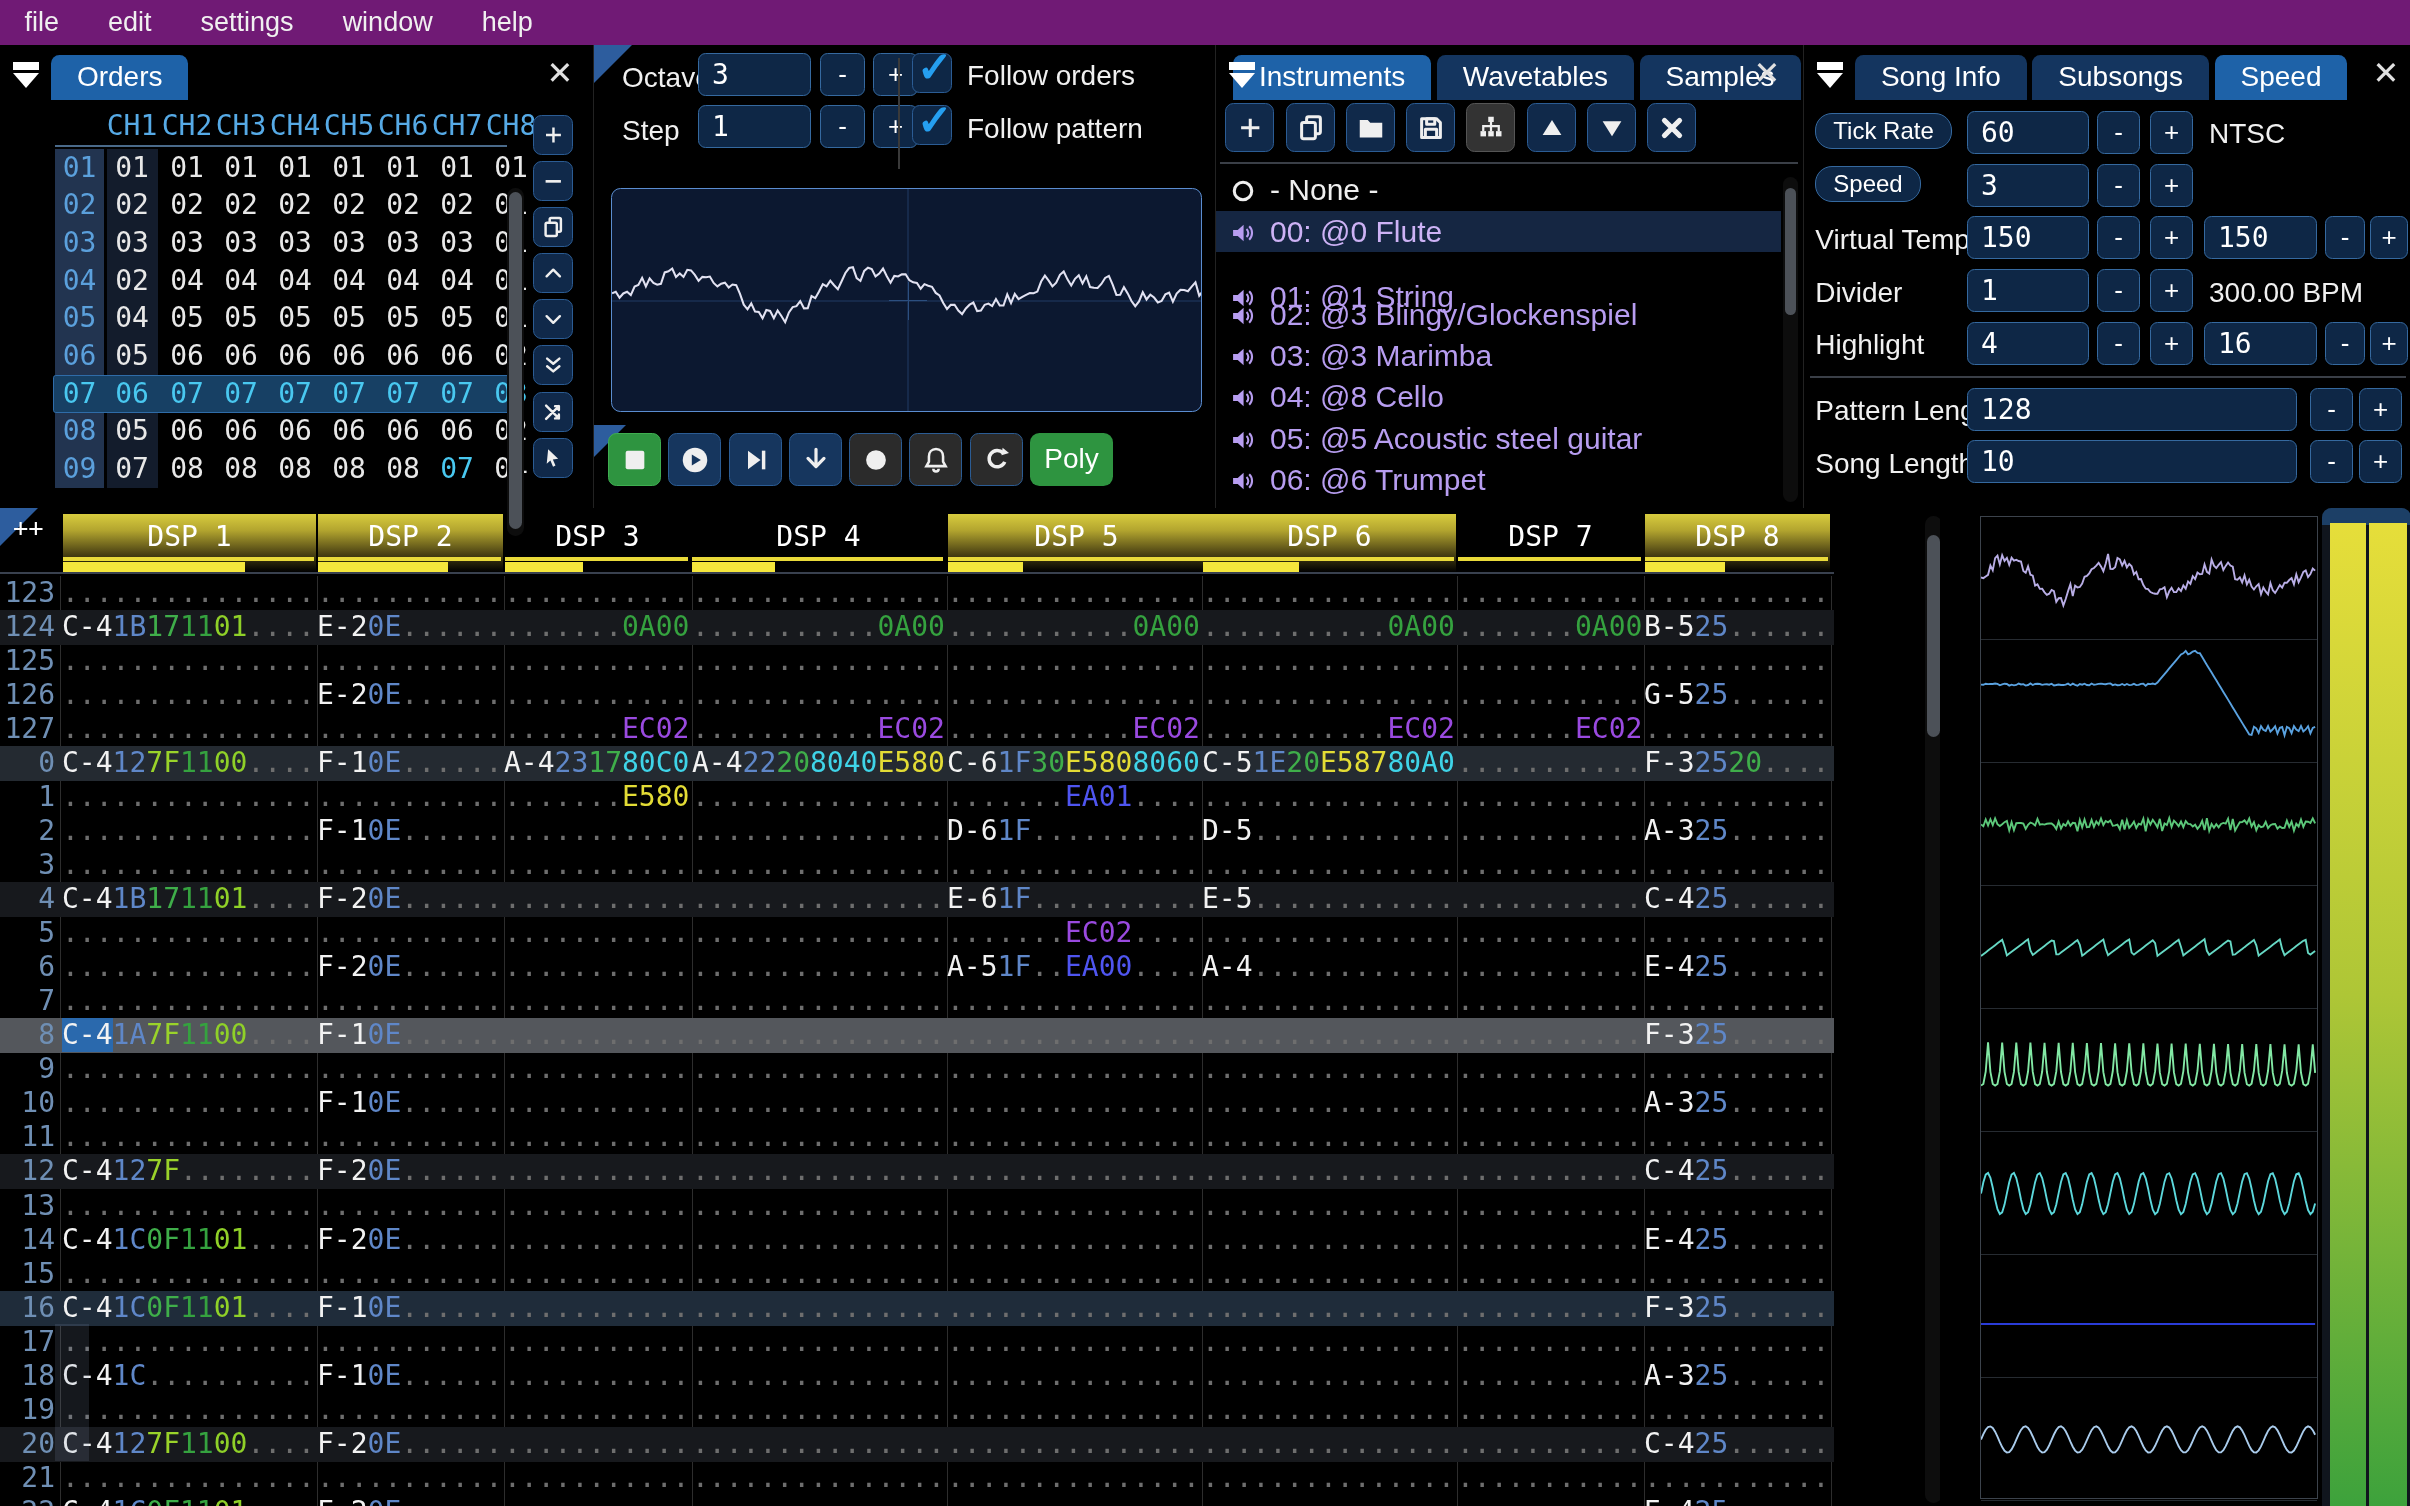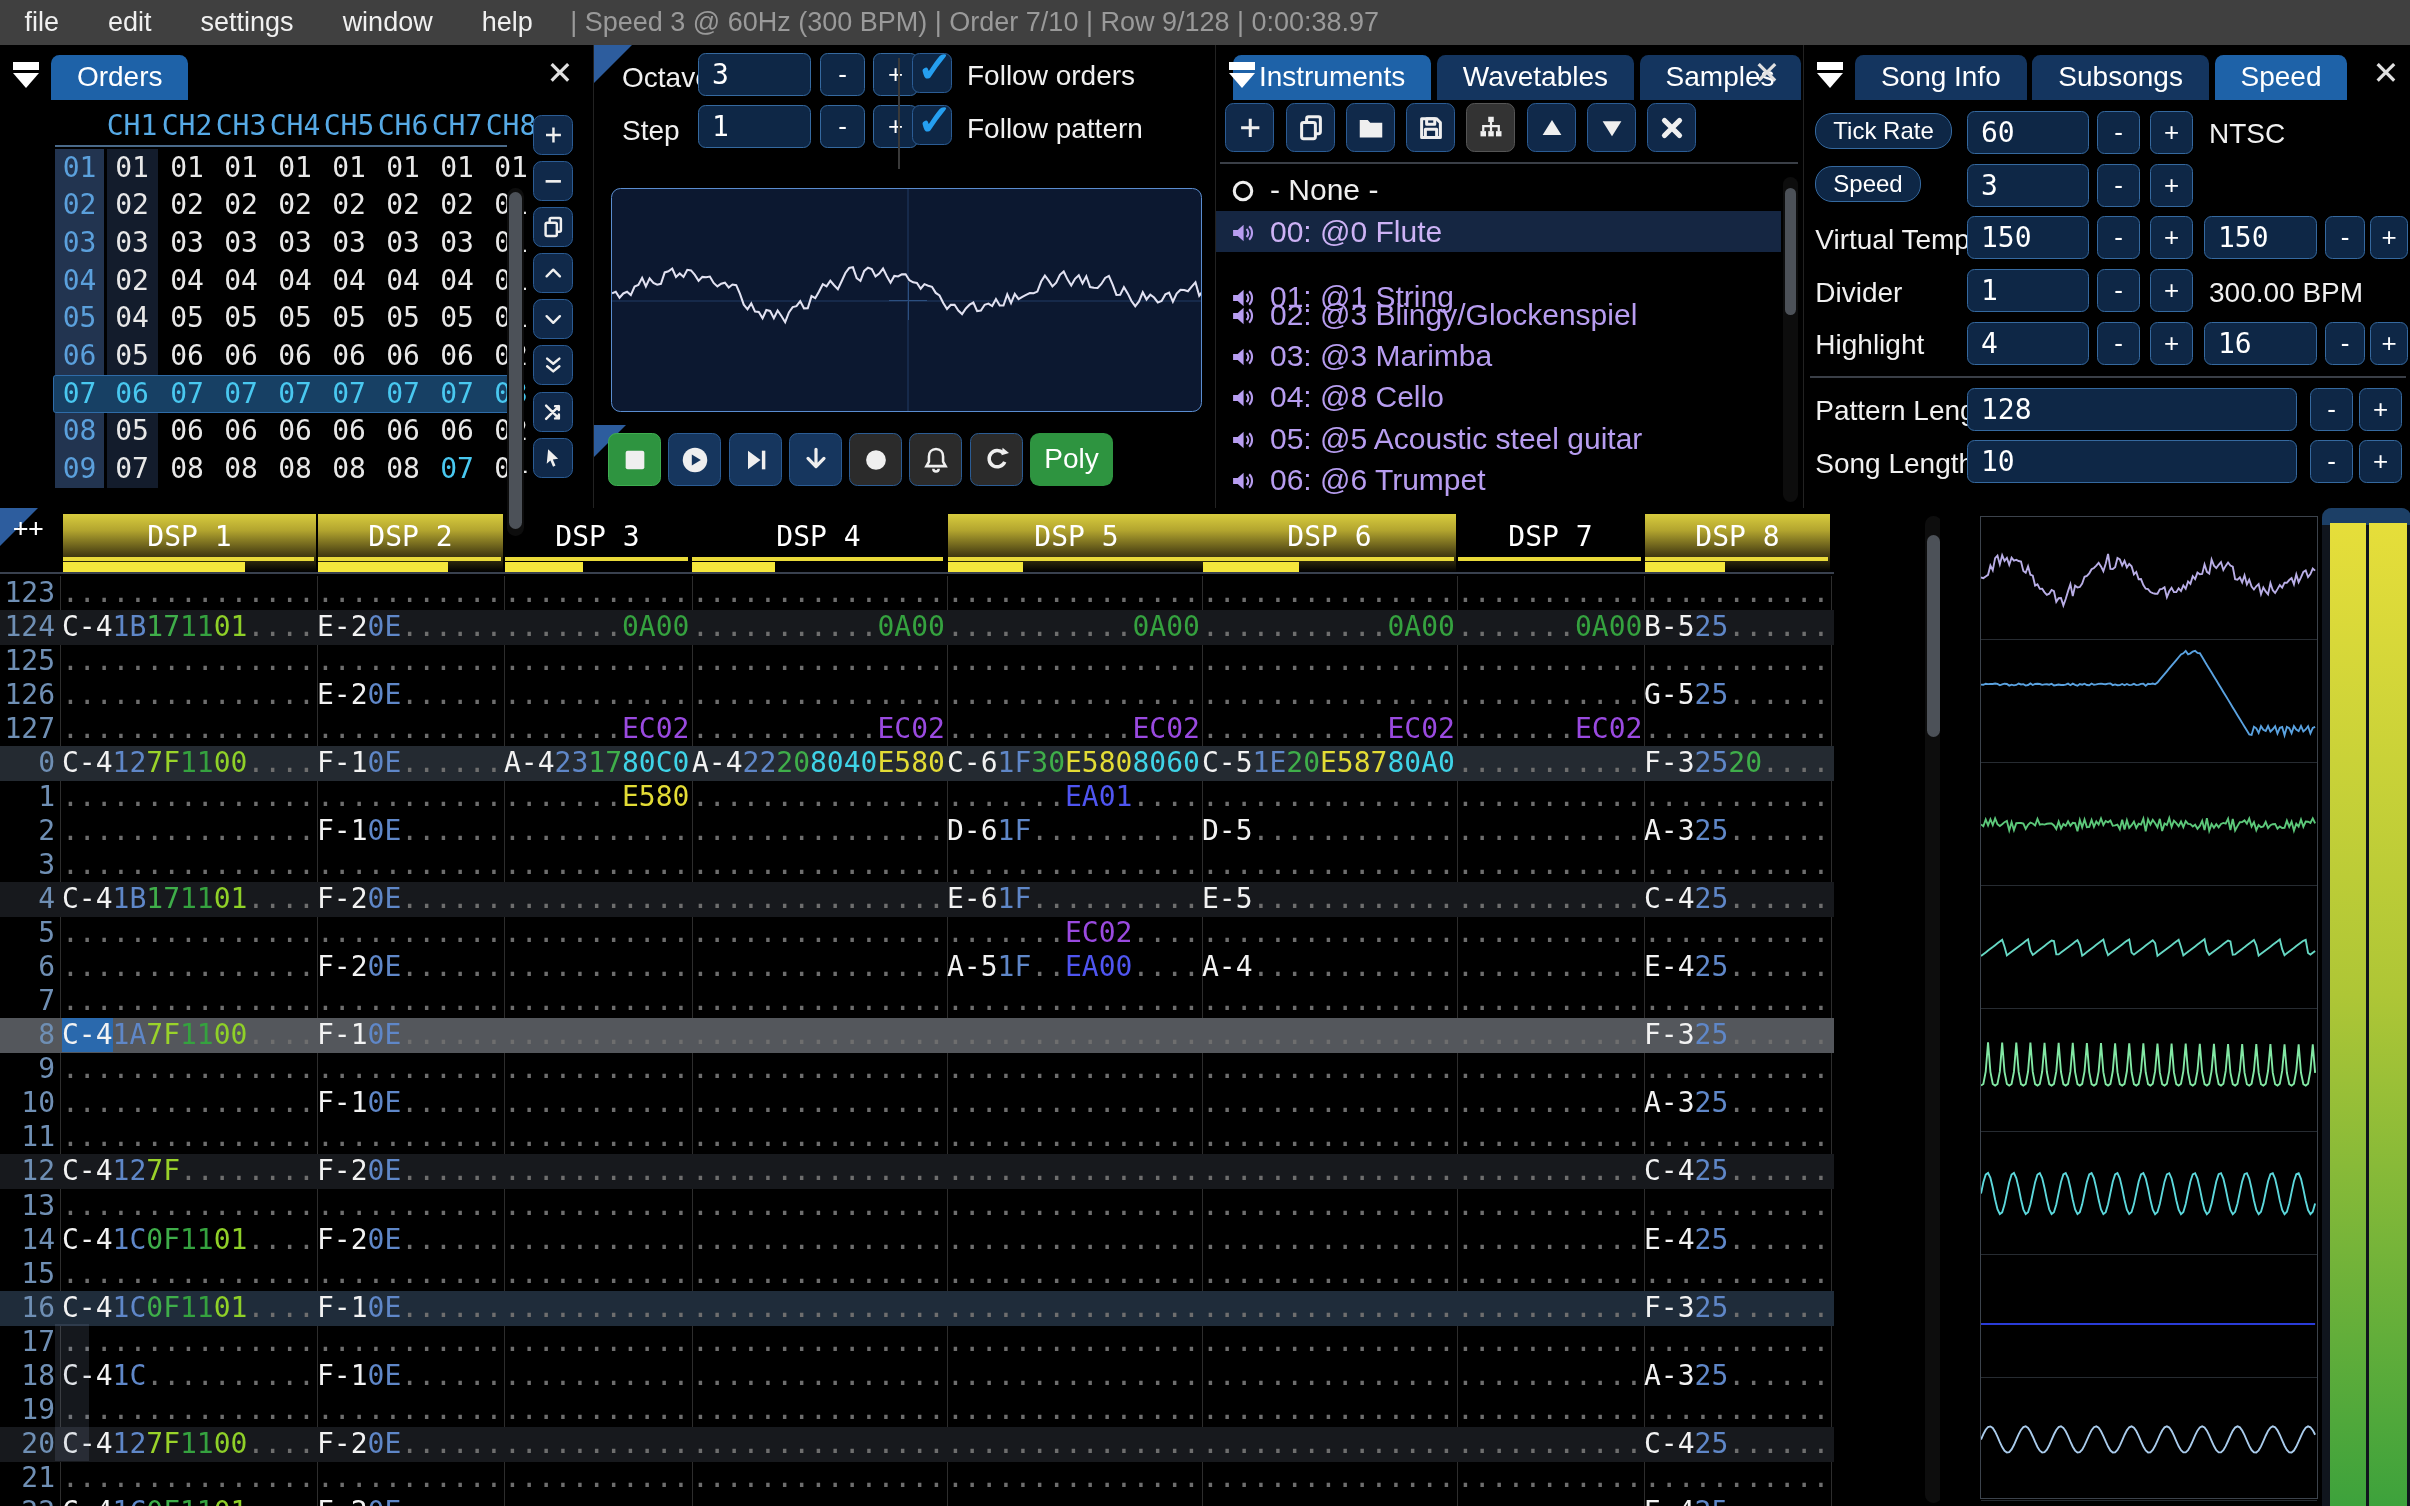--- a/index.html
+++ b/index.html
@@ -1,21 +1,21 @@
 <!DOCTYPE html>
 <html style="font-size:15px"><head>
 <meta charset="utf-8">
 <style>
   *{margin:0;padding:0;box-sizing:border-box}
   html,body{width:2411px;height:1507px;background:#000;overflow:hidden;position:relative;
     font-family:"Liberation Sans",sans-serif;color:#e8e8e8}
   .mono{font-family:"DejaVu Sans Mono",monospace}
   .abs{position:absolute}
   
-  #menubar{left:0;top:0;width:2411px;height:45px;background:#404040;display:flex;align-items:center;font-size:27px}
+  #menubar{left:0;top:0;width:2411px;height:45px;background:#701a75;display:flex;align-items:center;font-size:27px}
   .menu-item{padding:0 24.5px;color:#f0f0f0;height:45px;line-height:45px}
   #menu-status{color:#9a9a9a;margin-left:13px;white-space:pre}
   
   .win{background:#000;border-left:0.9px solid #222}
   .tabbar{position:absolute;left:0;top:0;width:100%;height:55px;display:flex;align-items:flex-end}
   .tab{height:45px;line-height:43px;padding:0 26px;font-size:28px;color:#fff;background:#14355f;
        border-radius:8.5px 8.5px 0 0;margin-right:5.6px}
   .tab.active{background:#1e62a8}
   .collapse-icon{width:34px;height:34px;margin:0 7.5px 5.6px 9.4px;position:relative}
   .collapse-icon .bar{position:absolute;left:3.8px;top:1.9px;width:26px;height:7.5px;background:#fff}
@@ -62,21 +62,20 @@
 <body>
 
 <div id="menubar" class="abs">
   <div id="menu-items" style="display:flex">
       <div class="menu-item">file</div>
       <div class="menu-item">edit</div>
       <div class="menu-item">settings</div>
       <div class="menu-item">window</div>
       <div class="menu-item">help</div>
     </div>
-  <div id="menu-status">| Speed 3 @ 60Hz (300 BPM) | Order 7/10 | Row 9/128 | 0:00:38.97</div>
 </div>
 
 <div class="win abs" id="orders-win" style="left:0;top:45px;width:593px;height:463px;border-left:none">
   <div class="tabbar">
     <div class="collapse-icon">
         <div class="bar"></div>
         <div class="tri"></div>
       </div>
     <div class="tab active">Orders</div>
   </div>

